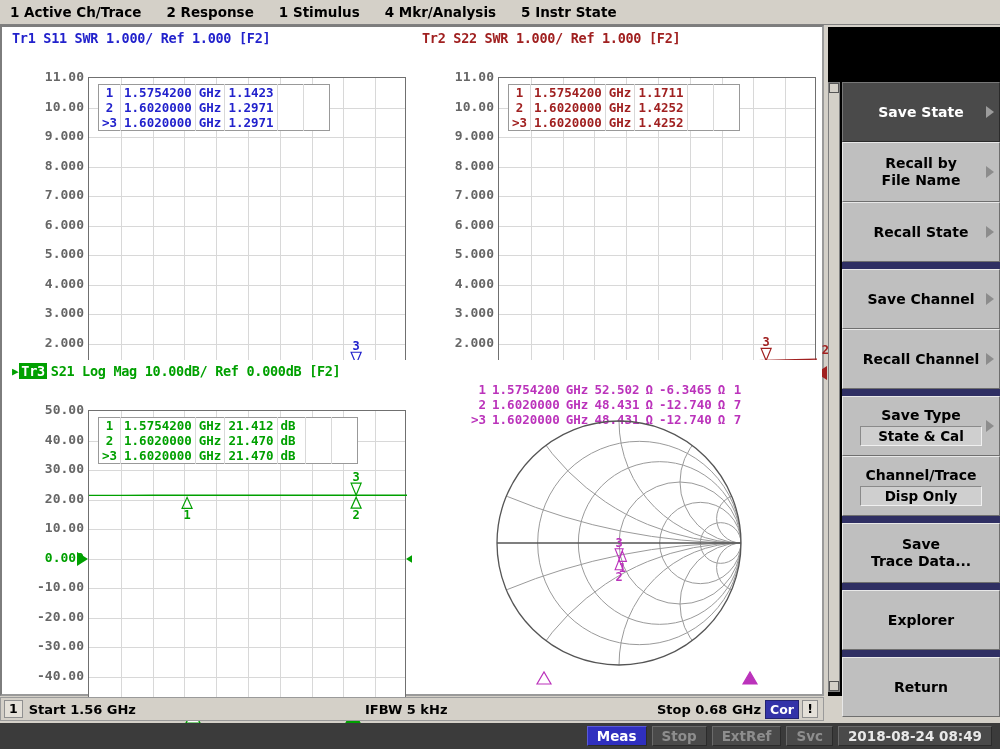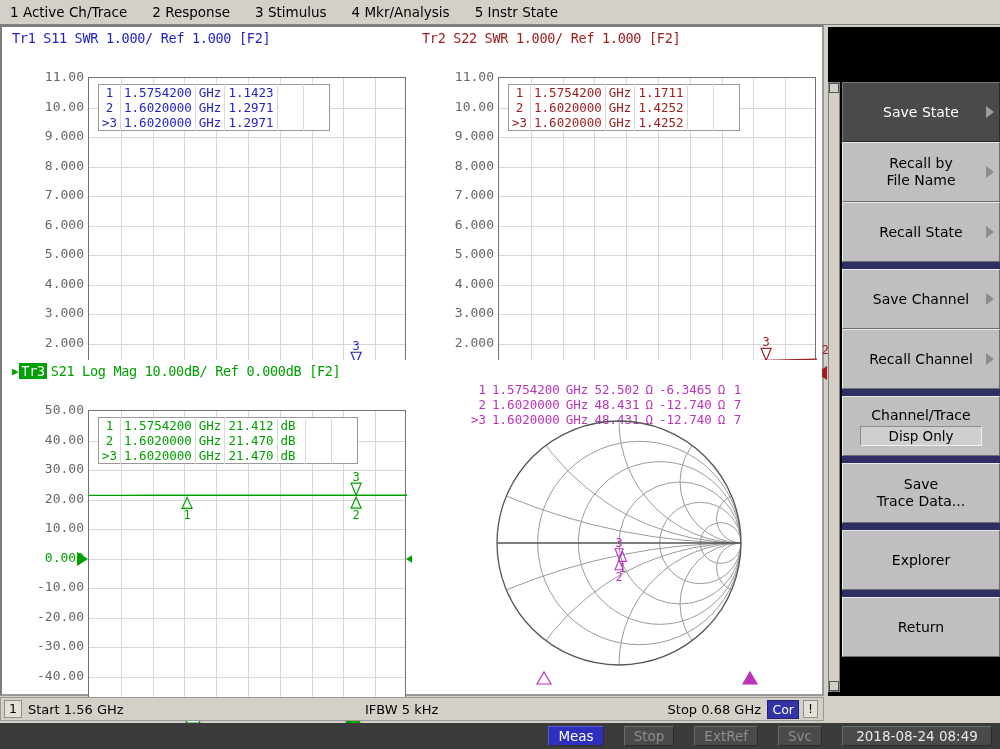--- a/index.html
+++ b/index.html
@@ -2,21 +2,21 @@
 <html><head>
 <meta charset="utf-8">
 <style>
   * { box-sizing: border-box; margin: 0; padding: 0; }
   html, body {
     width: 1000px; height: 749px;
     background: #d4d0c8;
     font-family: "DejaVu Sans Mono", monospace;
     overflow: hidden;
   }
-  #app { position: relative; width: 856px; height: 749px; }
+  #app { position: relative; width: 856px; height: 749px; font-weight: bold; }
 
   
   .menubar {
     position: absolute; left: 0; top: 0; width: 1000px; height: 25px;
     background: #d4d0c8;
     border-bottom: 1px solid #808080;
     display: flex; align-items: center;
     font-family: "DejaVu Sans", sans-serif;
     font-size: 13.5px; color: #000;
   }
@@ -164,39 +164,39 @@
   }
 
   
   .taskbar {
     position: absolute; left: 0; top: 723px; width: 1000px; height: 26px;
     background: #3b3b3b;
     display: flex; align-items: center; justify-content: flex-end;
     font-family: "DejaVu Sans", sans-serif; font-size: 13.5px;
   }
   .tbcell {
-    margin-right: 20px; padding: 1px 9px;
+    margin-right: 5px; padding: 1px 9px;
     background: #4a4a4a; color: #8e8e8e;
     border-top: 1px solid #6b6b6b; border-left: 1px solid #6b6b6b;
     border-right: 1px solid #2b2b2b; border-bottom: 1px solid #2b2b2b;
   }
   .tbcell.on { background: #2f2fbf; color: #fff;
     border-top-color: #5a5ad8; border-left-color: #5a5ad8; }
   .tbcell.clock { color: #e8e8e8; min-width: 150px; text-align: center;
     margin-right: 8px; }
 </style>
 </head>
 <body>
 
 <div id="app">
 
   <div class="menubar">
     <span class="mi">1 Active Ch/Trace</span>
     <span class="mi">2 Response</span>
-    <span class="mi">3 Stimulus</span>
+    <span class="mi">1 Stimulus</span>
     <span class="mi">4 Mkr/Analysis</span>
     <span class="mi">5 Instr State</span>
   </div>
 
   <div class="graphwrap">
 
     <div class="quad q1">
       <div class="trhead" style="color:#2222cc">Tr1 S11 SWR 1.000/ Ref 1.000 [F2]</div>
       <div class="yaxis" id="yaxis-tr1">
           <div class="ylab" style="top: 42px;">11.00</div>
@@ -533,20 +533,25 @@
         <div class="skbtn">
           <div>Save Channel</div>
           <span class="arrow"></span>
         </div>
         <div class="skbtn">
           <div>Recall Channel</div>
           <span class="arrow"></span>
         </div>
         <div class="skgap"></div>
         <div class="skbtn">
+          <div>Save Type</div>
+          <div class="valbox">State &amp; Cal</div>
+          <span class="arrow"></span>
+        </div>
+        <div class="skbtn">
           <div>Channel/Trace</div>
           <div class="valbox">Disp Only</div>
         </div>
         <div class="skgap"></div>
         <div class="skbtn">
           <div>Save<br>Trace Data...</div>
         </div>
         <div class="skgap"></div>
         <div class="skbtn">
           <div>Explorer</div>

